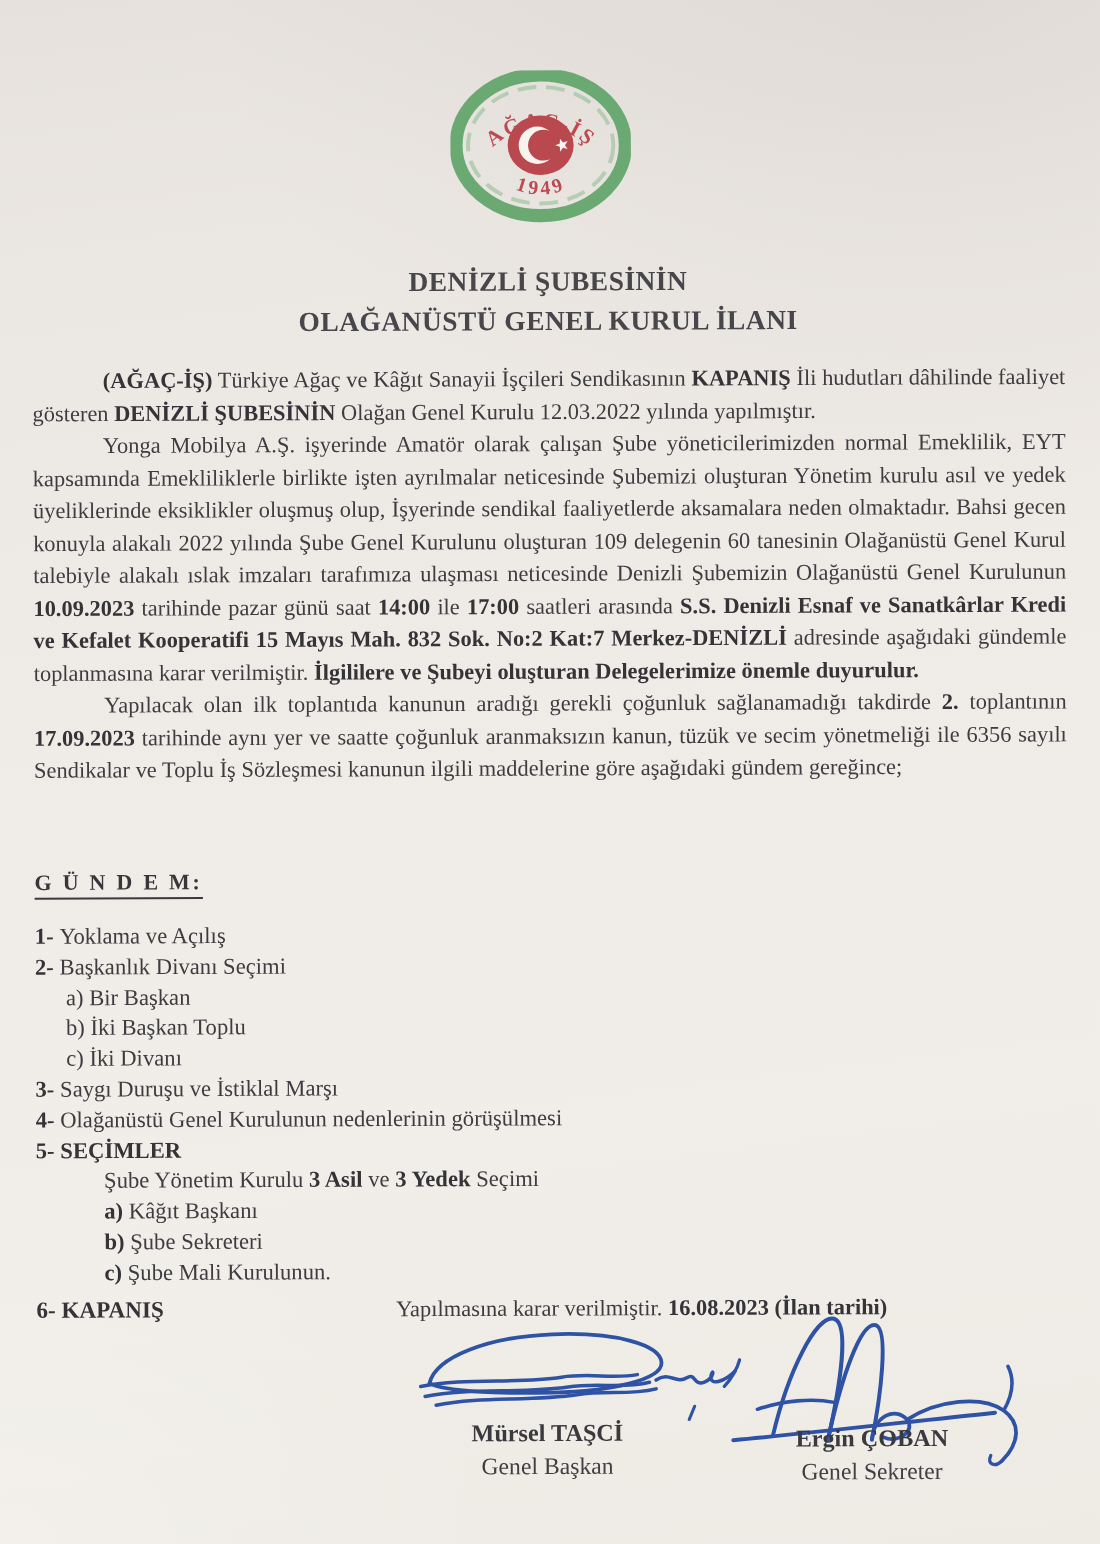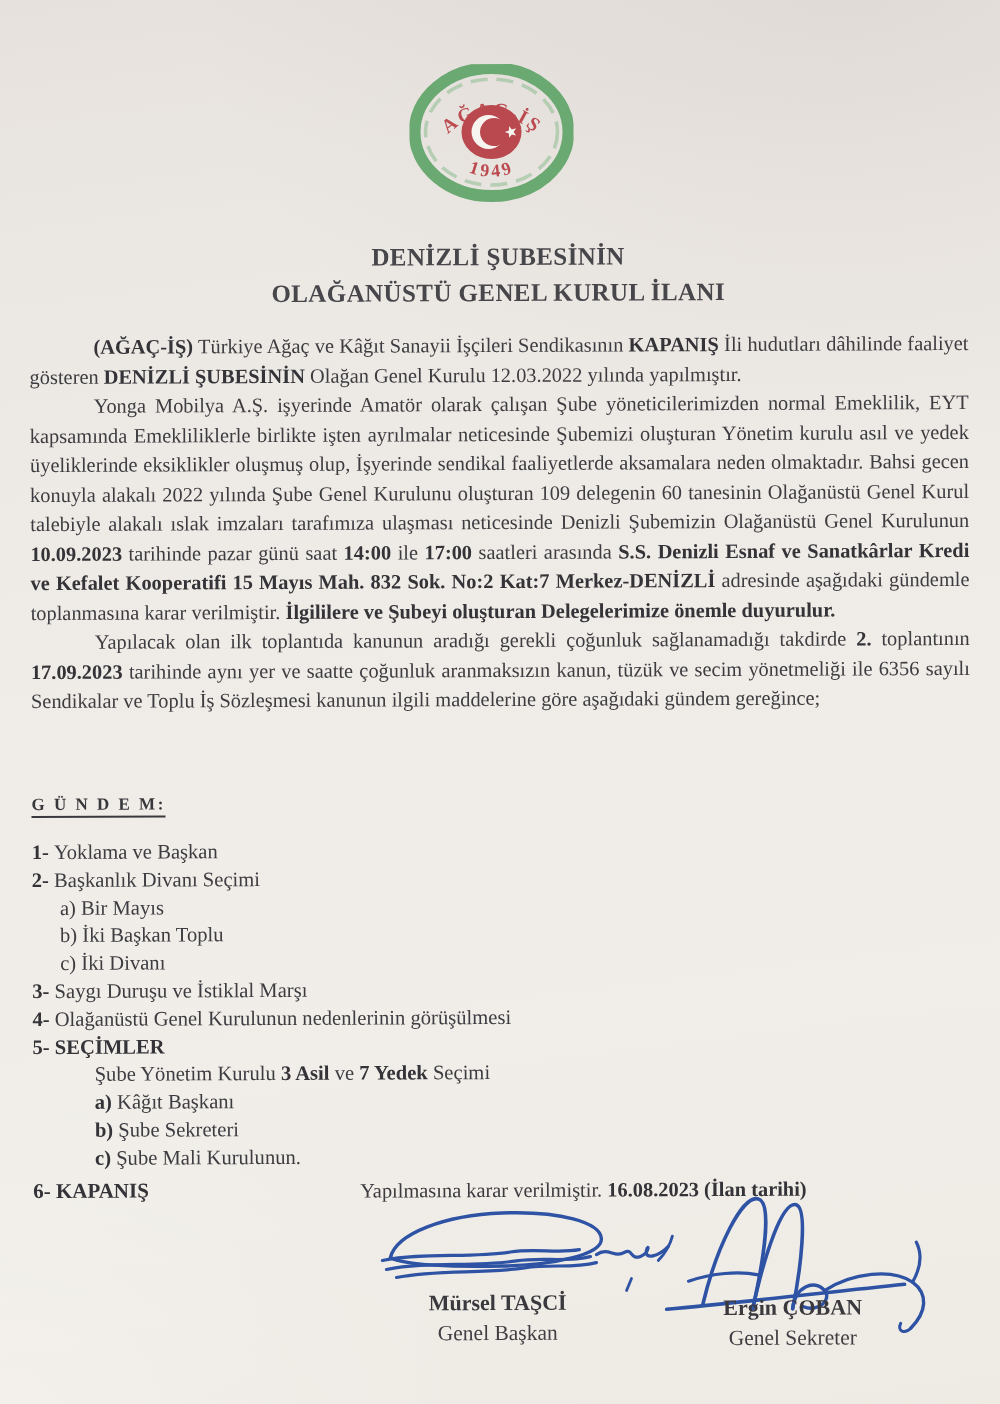--- a/index.html
+++ b/index.html
@@ -15,21 +15,21 @@
   }
   .content{position:absolute;inset:0;transform:rotate(-0.25deg);}
   .logo{position:absolute;left:412px;top:64px;width:164px;height:144px;}
   .title{position:absolute;top:239px;left:0;width:100%;text-align:center;
          font-weight:700;font-size:25px;line-height:36px;color:#47464b;letter-spacing:0.4px;}
   .bodytext{position:absolute;top:331px;left:31px;width:939px;
             font-size:20.4px;line-height:29.5px;text-align:justify;color:#3d3c40;}
   .bodytext p{margin:0;text-indent:64px;}
   .b{font-weight:700;color:#343338;}
   .agenda{position:absolute;top:790px;left:31px;width:939px;font-size:20.6px;color:#3d3c40;}
-  .agenda-heading{display:inline-block;font-weight:700;font-size:17px;letter-spacing:2.5px;
+  .agenda-heading{display:inline-block;font-weight:700;font-size:20px;letter-spacing:2.5px;
                   color:#37363b;border-bottom:2.4px solid #3a393e;padding-bottom:1px;}
   .agenda-list{margin-top:21px;}
   .agenda .item{line-height:27.8px;white-space:nowrap;}
   .ind0{padding-left:0;}
   .ind1{padding-left:28px;}
   .ind2{padding-left:62px;}
   .closing-item{position:absolute;left:31px;top:1177px;font-size:21px;}
   .closing-decision{position:absolute;left:358px;top:1179px;font-size:20.4px;}
   .sig-svg{position:absolute;}
   #sig-left-svg{left:372px;top:1203px;width:322px;height:94px;}
@@ -72,29 +72,29 @@
 
     <div class="bodytext">
       <p><span class="b">(AĞAÇ-İŞ)</span><span> Türkiye Ağaç ve Kâğıt Sanayii İşçileri Sendikasının </span><span class="b">KAPANIŞ</span><span> İli hudutları dâhilinde faaliyet gösteren </span><span class="b">DENİZLİ ŞUBESİNİN</span><span> Olağan Genel Kurulu 12.03.2022 yılında yapılmıştır.</span></p>
       <p><span>Yonga Mobilya A.Ş. işyerinde Amatör olarak çalışan Şube yöneticilerimizden normal Emeklilik, EYT kapsamında Emekliliklerle birlikte işten ayrılmalar neticesinde Şubemizi oluşturan Yönetim kurulu asıl ve yedek üyeliklerinde eksiklikler oluşmuş olup, İşyerinde sendikal faaliyetlerde aksamalara neden olmaktadır. Bahsi gecen konuyla alakalı 2022 yılında Şube Genel Kurulunu oluşturan 109 delegenin 60 tanesinin Olağanüstü Genel Kurul talebiyle alakalı ıslak imzaları tarafımıza ulaşması neticesinde Denizli Şubemizin Olağanüstü Genel Kurulunun </span><span class="b">10.09.2023</span><span> tarihinde pazar günü saat </span><span class="b">14:00</span><span> ile </span><span class="b">17:00</span><span> saatleri arasında </span><span class="b">S.S. Denizli Esnaf ve Sanatkârlar Kredi ve Kefalet Kooperatifi 15 Mayıs Mah. 832 Sok. No:2 Kat:7 Merkez-DENİZLİ</span><span> adresinde aşağıdaki gündemle toplanmasına karar verilmiştir. </span><span class="b">İlgililere ve Şubeyi oluşturan Delegelerimize önemle duyurulur.</span></p>
       <p><span>Yapılacak olan ilk toplantıda kanunun aradığı gerekli çoğunluk sağlanamadığı takdirde </span><span class="b">2.</span><span> toplantının </span><span class="b">17.09.2023</span><span> tarihinde aynı yer ve saatte çoğunluk aranmaksızın kanun, tüzük ve secim yönetmeliği ile 6356 sayılı Sendikalar ve Toplu İş Sözleşmesi kanunun ilgili maddelerine göre aşağıdaki gündem gereğince;</span></p>
     </div>
 
     <div class="agenda">
       <span class="agenda-heading">G Ü N D E M:</span>
       <div class="agenda-list">
-        <div class="item ind0"><span class="b">1- </span><span>Yoklama ve Başkan</span></div>
+        <div class="item ind0"><span class="b">1- </span><span>Yoklama ve Açılış</span></div>
         <div class="item ind0"><span class="b">2- </span><span>Başkanlık Divanı Seçimi</span></div>
-        <div class="item ind1"><span>a) Bir Mayıs</span></div>
+        <div class="item ind1"><span>a) Bir Başkan</span></div>
         <div class="item ind1"><span>b) İki Başkan Toplu</span></div>
         <div class="item ind1"><span>c) İki Divanı</span></div>
         <div class="item ind0"><span class="b">3- </span><span>Saygı Duruşu ve İstiklal Marşı</span></div>
         <div class="item ind0"><span class="b">4- </span><span>Olağanüstü Genel Kurulunun nedenlerinin görüşülmesi</span></div>
         <div class="item ind0"><span class="b">5- SEÇİMLER</span></div>
-        <div class="item ind2"><span>Şube Yönetim Kurulu </span><span class="b">3 Asil</span><span> ve </span><span class="b">7 Yedek</span><span> Seçimi</span></div>
+        <div class="item ind2"><span>Şube Yönetim Kurulu </span><span class="b">3 Asil</span><span> ve </span><span class="b">3 Yedek</span><span> Seçimi</span></div>
         <div class="item ind2"><span class="b">a)</span><span> Kâğıt Başkanı</span></div>
         <div class="item ind2"><span class="b">b)</span><span> Şube Sekreteri</span></div>
         <div class="item ind2"><span class="b">c)</span><span> Şube Mali Kurulunun.</span></div>
       </div>
     </div>
 
     <div class="closing-item"><span class="b">6- KAPANIŞ</span></div>
     <div class="closing-decision"><span>Yapılmasına karar verilmiştir. </span><span class="b">16.08.2023 (İlan tarihi)</span></div>
 
     <svg id="sig-left-svg" class="sig-svg" viewBox="0 0 322 94">

